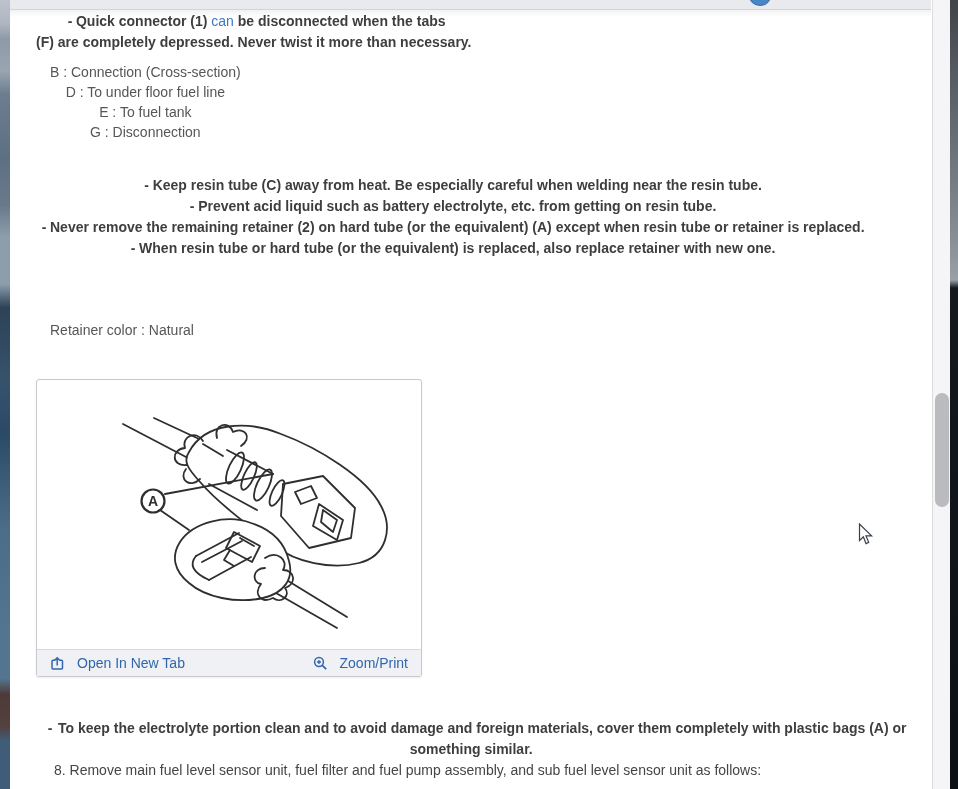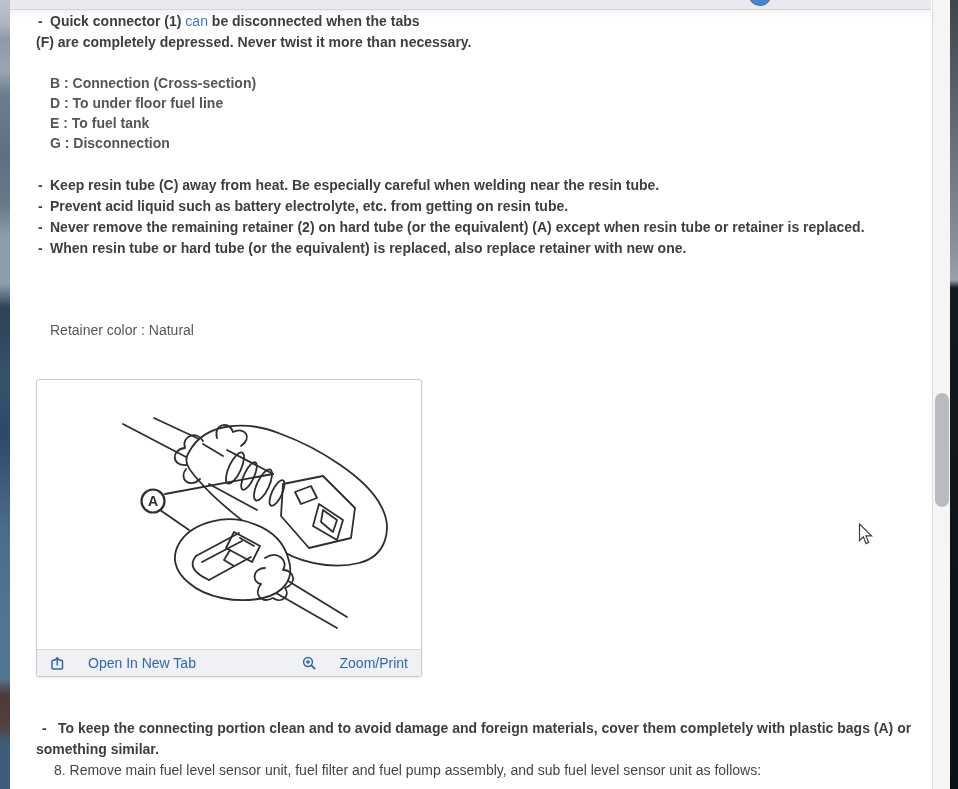--- a/index.html
+++ b/index.html
@@ -17,21 +17,21 @@
       #8c9dac 36%, #2c4257 39%, #37526c 48%, #2b4a68 55%,
       #4c6d88 67%, #54758f 80%, #54758f 86%, #4e3a39 88%,
       #53413d 92%, #3f5d79 94%, #3f5d79 100%);
   }
   .content{position:absolute;left:10px;top:0;width:923px;height:789px;background:#ffffff;}
   .topbar{position:absolute;left:10px;top:0;width:921px;height:9px;background:#e9eaed;border-bottom:1px solid #d3d4d7;}
   .top-fade{position:absolute;left:10px;top:10px;width:921px;height:7px;background:linear-gradient(180deg,#f2f2f4,#ffffff);}
   .fab{position:absolute;left:749px;top:-15px;width:20px;height:19px;border-radius:50%;
        background:#4886c8;border:1px solid #3a6fae;}
   
-  .tblock{position:absolute;white-space:nowrap;}
+  .tblock{position:absolute;white-space:nowrap;text-align:center;}
   .bold{font-weight:bold;color:#3e3e40;}
   .reg{font-weight:normal;color:#565659;}
   .fs{font-size:14px;}
   .lh21{line-height:21px;}
   .lh20{line-height:20px;}
   .dash{display:inline-block;width:12px;padding-left:2px;}
   .dash.indent{width:16px;padding-left:6px;}
   .inline-link{color:#3c79c0;font-weight:normal;cursor:pointer;}
   
   .figure-card{
@@ -39,21 +39,21 @@
     border:1px solid #c8c9cc;border-radius:3px;background:#ffffff;
     box-sizing:border-box;box-shadow:0 1px 2px rgba(0,0,0,0.08);
   }
   .figure-img{position:absolute;left:0;top:0;width:384px;height:269px;overflow:hidden;}
   .figure-footer{
     position:absolute;left:0;bottom:0;width:384px;height:27px;
     background:#f0f1f4;border-top:1px solid #d9dadd;
     display:flex;align-items:center;justify-content:space-between;
     padding:0 13px;box-sizing:border-box;
   }
-  .fig-link{display:flex;align-items:center;gap:23px;color:#3166ad;font-size:14px;cursor:pointer;text-decoration:none;}
+  .fig-link{display:flex;align-items:center;gap:12px;color:#3166ad;font-size:14px;cursor:pointer;text-decoration:none;}
   .fig-link svg{display:block;}
   
   .scroll-track{position:absolute;left:932px;top:0;width:18px;height:789px;background:#f5f5f7;border-left:1px solid #dddde0;box-sizing:border-box;}
   .scroll-thumb{position:absolute;left:2px;top:393px;width:14px;height:114px;background:#b9bbbf;border-radius:7px;}
   .dark-edge{
     position:absolute;left:950px;top:0;width:8px;height:789px;
     background:linear-gradient(180deg,
       #40454c 0%, #62686f 15%, #868d94 30%, #99a0a7 35.5%,
       #141920 36.5%, #0b1016 100%);
   }
@@ -69,21 +69,21 @@
   <div class="wallpaper"></div>
   <div class="topbar"></div>
   <div class="top-fade"></div>
   <div class="fab"></div>
 
   <div class="tblock fs lh21 bold" style="left:36px;top:11px;">
     <div><span class="dash">-</span><span>Quick connector (1) </span><span class="inline-link">can</span><span> be disconnected when the tabs</span></div>
     <div>(F) are completely depressed. Never twist it more than necessary.</div>
   </div>
 
-  <div class="tblock fs lh20 reg" style="left:50px;top:73px;font-weight:bold;">
+  <div class="tblock fs lh20 reg" style="left:50px;top:62px;">
     <div>B : Connection (Cross-section)</div>
     <div>D : To under floor fuel line</div>
     <div>E : To fuel tank</div>
     <div>G : Disconnection</div>
   </div>
 
   <div class="tblock fs lh21 bold" style="left:36px;top:175px;">
     <div><span class="dash">-</span><span>Keep resin tube (C) away from heat. Be especially careful when welding near the resin tube.</span></div>
     <div><span class="dash">-</span><span>Prevent acid liquid such as battery electrolyte, etc. from getting on resin tube.</span></div>
     <div><span class="dash">-</span><span>Never remove the remaining retainer (2) on hard tube (or the equivalent) (A) except when resin tube or retainer is replaced.</span></div>
@@ -151,21 +151,21 @@
           <circle cx="6" cy="6" r="4.4" fill="none" stroke="#3166ad" stroke-width="1.5"></circle>
           <path d="M9.3,9.3 L13.2,13.2" stroke="#3166ad" stroke-width="1.7"></path>
           <path d="M6,4 V8 M4,6 H8" stroke="#3166ad" stroke-width="1.3"></path>
         </svg>
         <span>Zoom/Print</span>
       </a>
     </div>
   </div>
 
   <div class="tblock fs lh21 bold" style="left:36px;top:718px;">
-    <div><span class="dash indent">-</span><span>To keep the connecting portion clean and to avoid damage and foreign materials, cover them completely with plastic bags (A) or</span></div>
+    <div><span class="dash indent">-</span><span>To keep the electrolyte portion clean and to avoid damage and foreign materials, cover them completely with plastic bags (A) or</span></div>
     <div>something similar.</div>
   </div>
   <div class="tblock fs lh21 reg" style="left:54px;top:760px;color:#454547;">8. Remove main fuel level sensor unit, fuel filter and fuel pump assembly, and sub fuel level sensor unit as follows:</div>
 
   <div class="scroll-track">
     <div class="scroll-thumb"></div>
   </div>
   <div class="dark-edge"></div>
 
   <svg class="cursor" viewBox="0 0 16 23">

